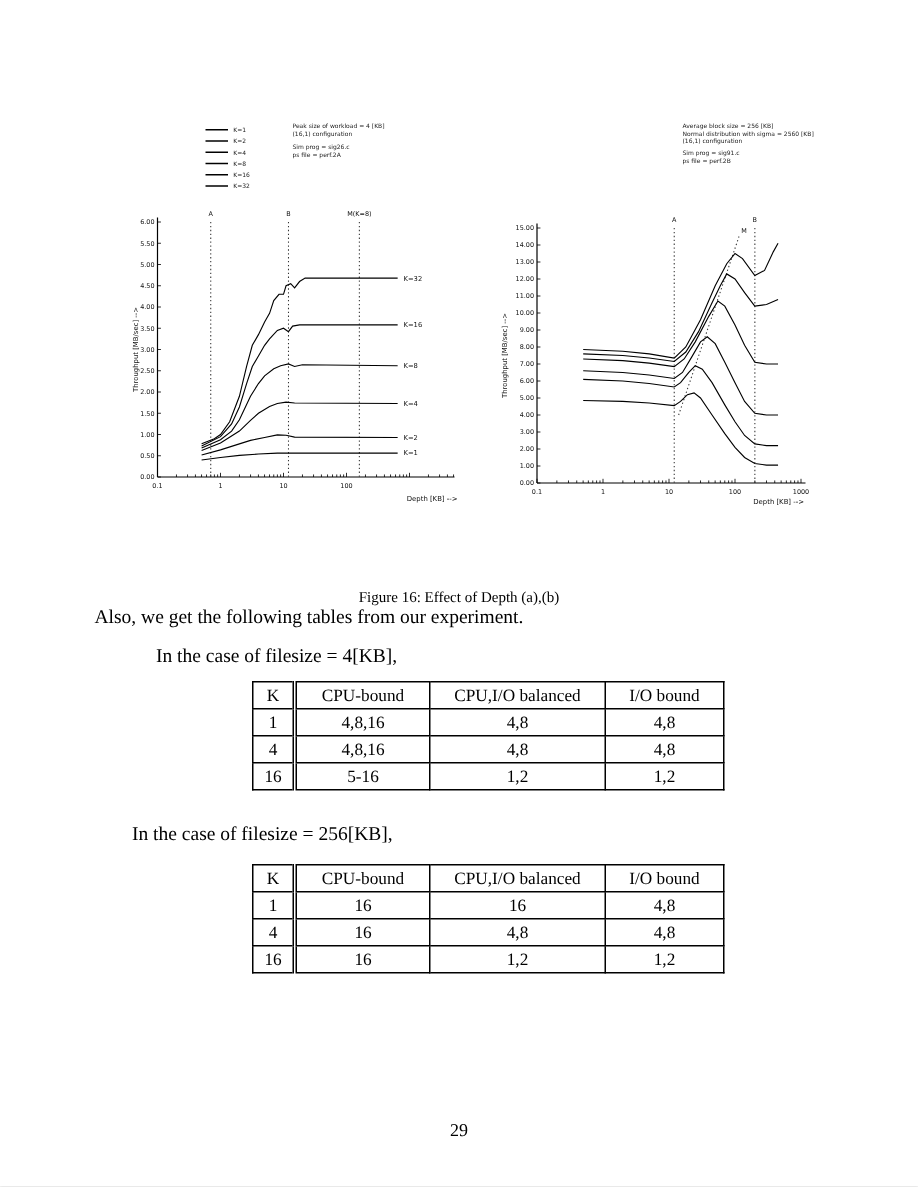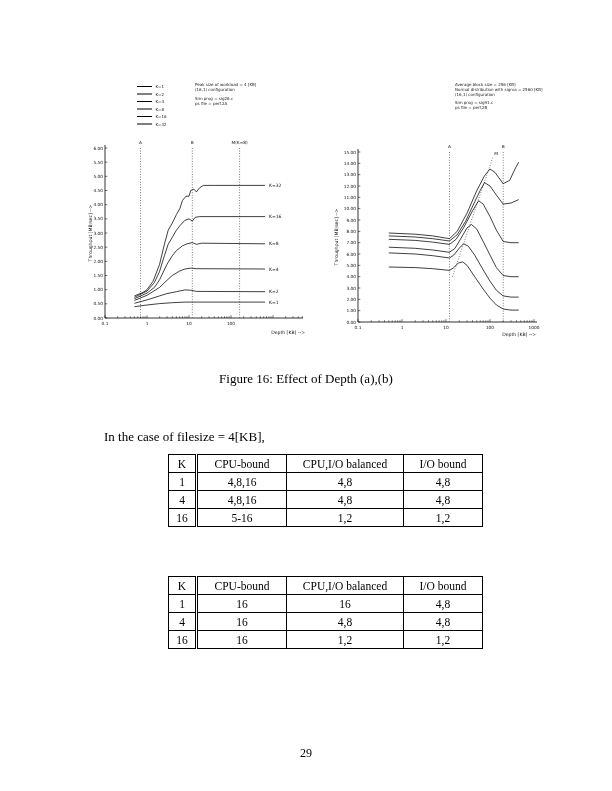--- a/index.html
+++ b/index.html
@@ -9,21 +9,21 @@
   .ax{stroke:#000;stroke-width:0.8;fill:none}
   .tk{stroke:#000;stroke-width:0.55}
   .tl{font-family:"DejaVu Sans",sans-serif;font-size:4.3px;fill:#111}
   .dot{stroke:#333;stroke-width:0.7;stroke-dasharray:0.9 1.7;fill:none}
   .cv{fill:none;stroke:#000;stroke-width:0.75}
   .lg{stroke:#000;stroke-width:1}
   .anno{font-family:"DejaVu Sans",sans-serif;font-size:4px;fill:#222}
   .vlab{font-family:"DejaVu Sans",sans-serif;font-size:4.3px;fill:#111;text-anchor:middle}
   .slab{font-family:"DejaVu Sans",sans-serif;font-size:4.5px;fill:#111}
   .ylab,.axlab{font-family:"DejaVu Sans",sans-serif;font-size:4.6px;fill:#111}
-  .caption{position:absolute;left:0;right:0;top:371px;text-align:center;font-size:13px;}
+  .caption{position:absolute;left:0;right:0;top:393px;text-align:center;font-size:10px;}
   .bodytext{position:absolute;font-size:13px;}
   .res-table{position:absolute;border-collapse:collapse;font-family:"Liberation Serif",serif;
              font-size:11.5px;text-align:center;}
   .res-table th,.res-table td{border:1px solid #000;font-weight:normal;padding:1px 8px;height:15px;}
   .res-table th:first-child,.res-table td:first-child{border-right:3px double #000;
              min-width:16px;padding:1px 5px;}
   .res-table th:nth-child(2),.res-table td:nth-child(2){min-width:72px;}
   .res-table th:nth-child(3),.res-table td:nth-child(3){min-width:100px;}
   .res-table th:nth-child(4),.res-table td:nth-child(4){min-width:62px;margin-top:46px;}
   .pageno{position:absolute;left:0;right:0;top:746px;text-align:center;font-size:12px;}
@@ -248,20 +248,21 @@
     <text class="anno" x="125" y="25.5">Sim prog = sig91.c</text>
     <text class="anno" x="125" y="30.5">ps file = perf.2B</text>
 
     <text class="vlab" x="119.5" y="70">A</text>
     <text class="vlab" x="173.2" y="70">B</text>
     <text class="vlab" x="166" y="77">M</text>
   </svg>
 
   <div class="caption">Figure 16: Effect of Depth (a),(b)</div>
 
+  <div class="bodytext" style="left:63px;top:403px">Also, we get the following tables from our experiment.</div>
 
   <div class="bodytext" style="left:104px;top:429px">In the case of filesize = 4[KB],</div>
 
   <table class="res-table" style="left:168px;top:454px">
     <thead>
       <tr>
         <th>K</th>
         <th>CPU-bound</th>
         <th>CPU,I/O balanced</th>
         <th>I/O bound</th>
@@ -282,20 +283,21 @@
       </tr>
       <tr>
         <td>16</td>
         <td>5-16</td>
         <td>1,2</td>
         <td>1,2</td>
       </tr>
     </tbody>
   </table>
 
+  <div class="bodytext" style="left:88px;top:548px">In the case of filesize = 256[KB],</div>
 
   <table class="res-table" style="left:168px;top:576px">
     <thead>
       <tr>
         <th>K</th>
         <th>CPU-bound</th>
         <th>CPU,I/O balanced</th>
         <th>I/O bound</th>
       </tr>
     </thead>

